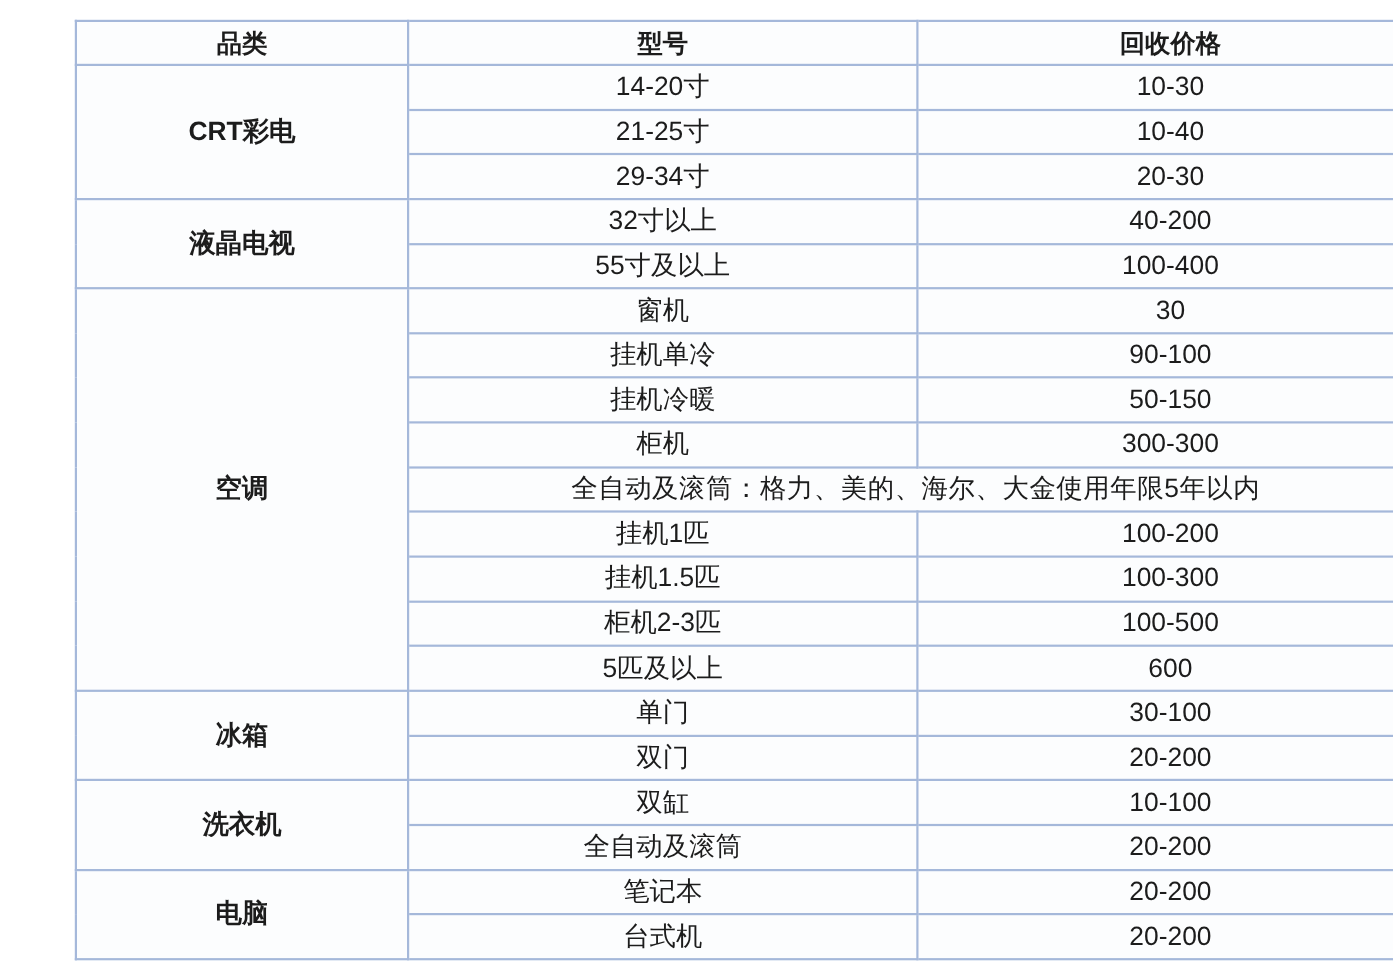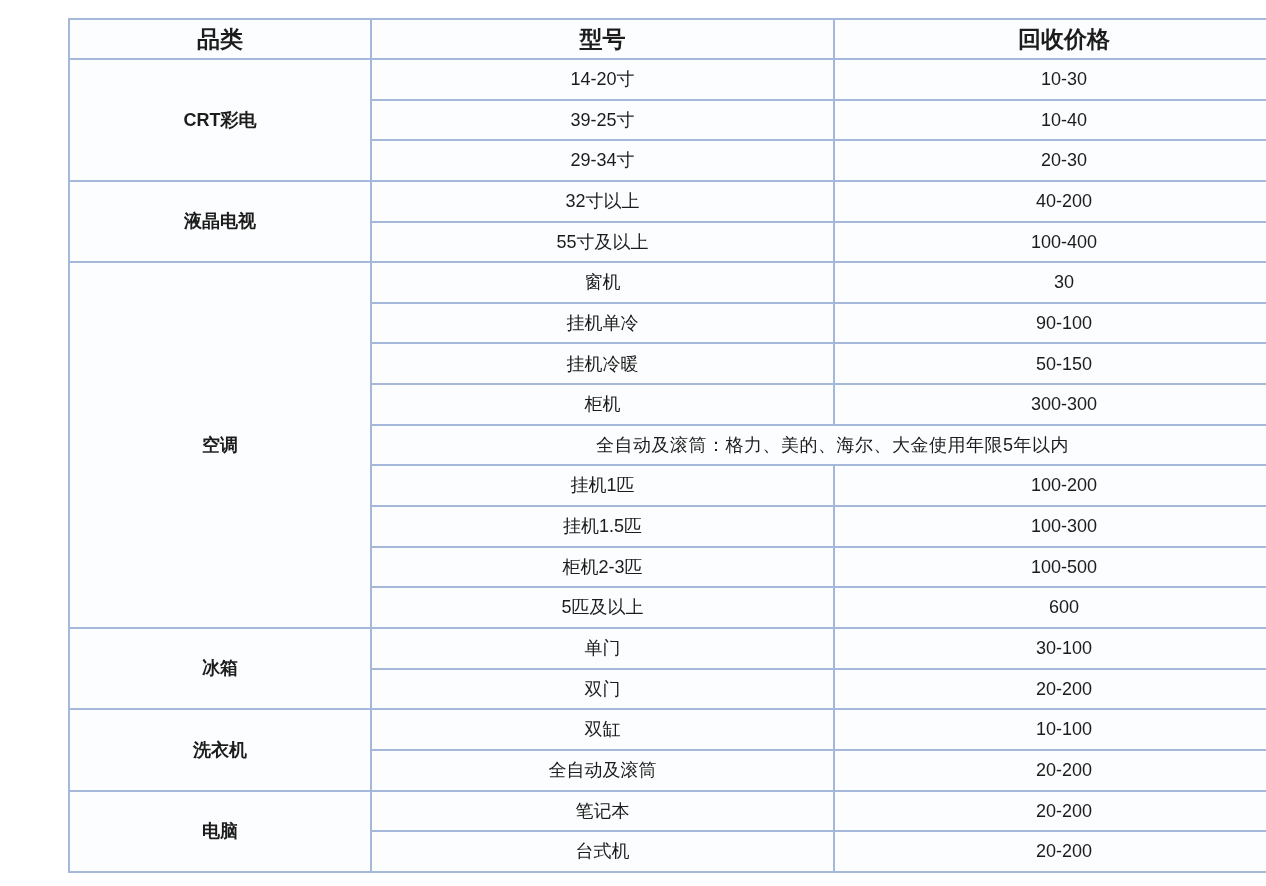--- a/index.html
+++ b/index.html
@@ -31,21 +31,21 @@
     margin-left: 48px;
   }
   col.c1 { width: 302px; }
   col.c2 { width: 463px; }
   col.c3 { width: 460px; }
   th, td {
     border: 2px solid var(--border);
     text-align: center;
     vertical-align: middle;
     padding: 2px 6px;
-    font-size: 18px;
+    font-size: 24px;
     line-height: 1.25;
     background: var(--cellbg);
     white-space: nowrap;
     overflow: hidden;
   }
   thead th {
     font-weight: 700;
     font-size: 23px;
     height: 40px;
   }
@@ -69,21 +69,21 @@
         <th>回收价格</th>
       </tr>
     </thead>
     <tbody id="table-body">
         <tr>
           <td class="cat" rowspan="3">CRT彩电</td>
           <td>14-20寸</td>
           <td>10-30</td>
         </tr>
         <tr>
-          <td>39-25寸</td>
+          <td>21-25寸</td>
           <td>10-40</td>
         </tr>
         <tr>
           <td>29-34寸</td>
           <td>20-30</td>
         </tr>
         <tr>
           <td class="cat" rowspan="2">液晶电视</td>
           <td>32寸以上</td>
           <td>40-200</td>

